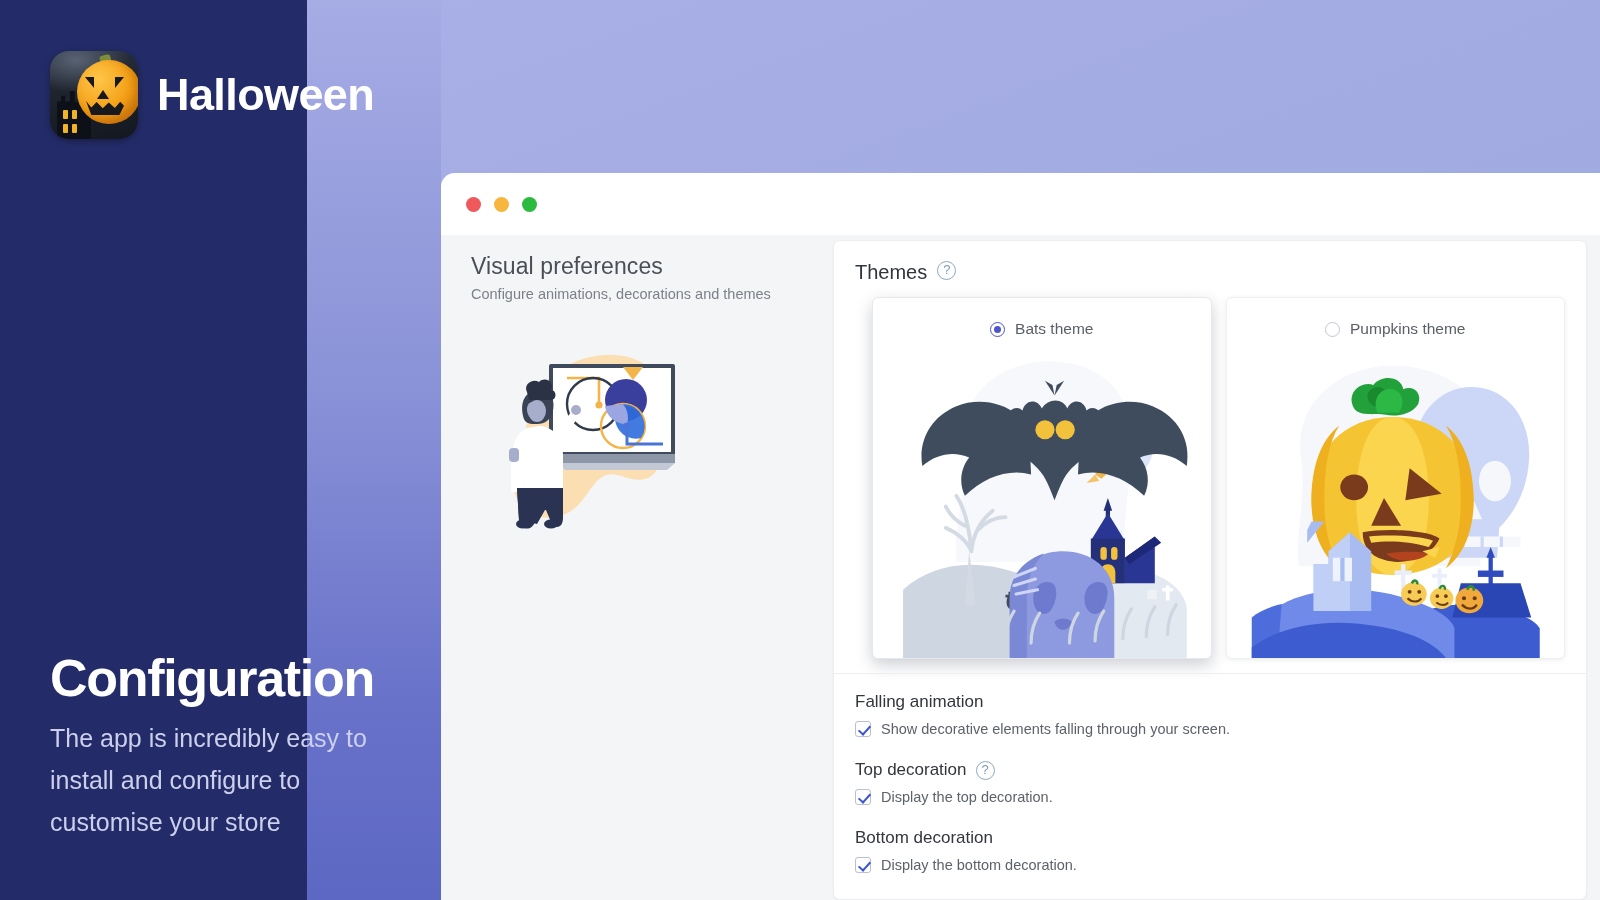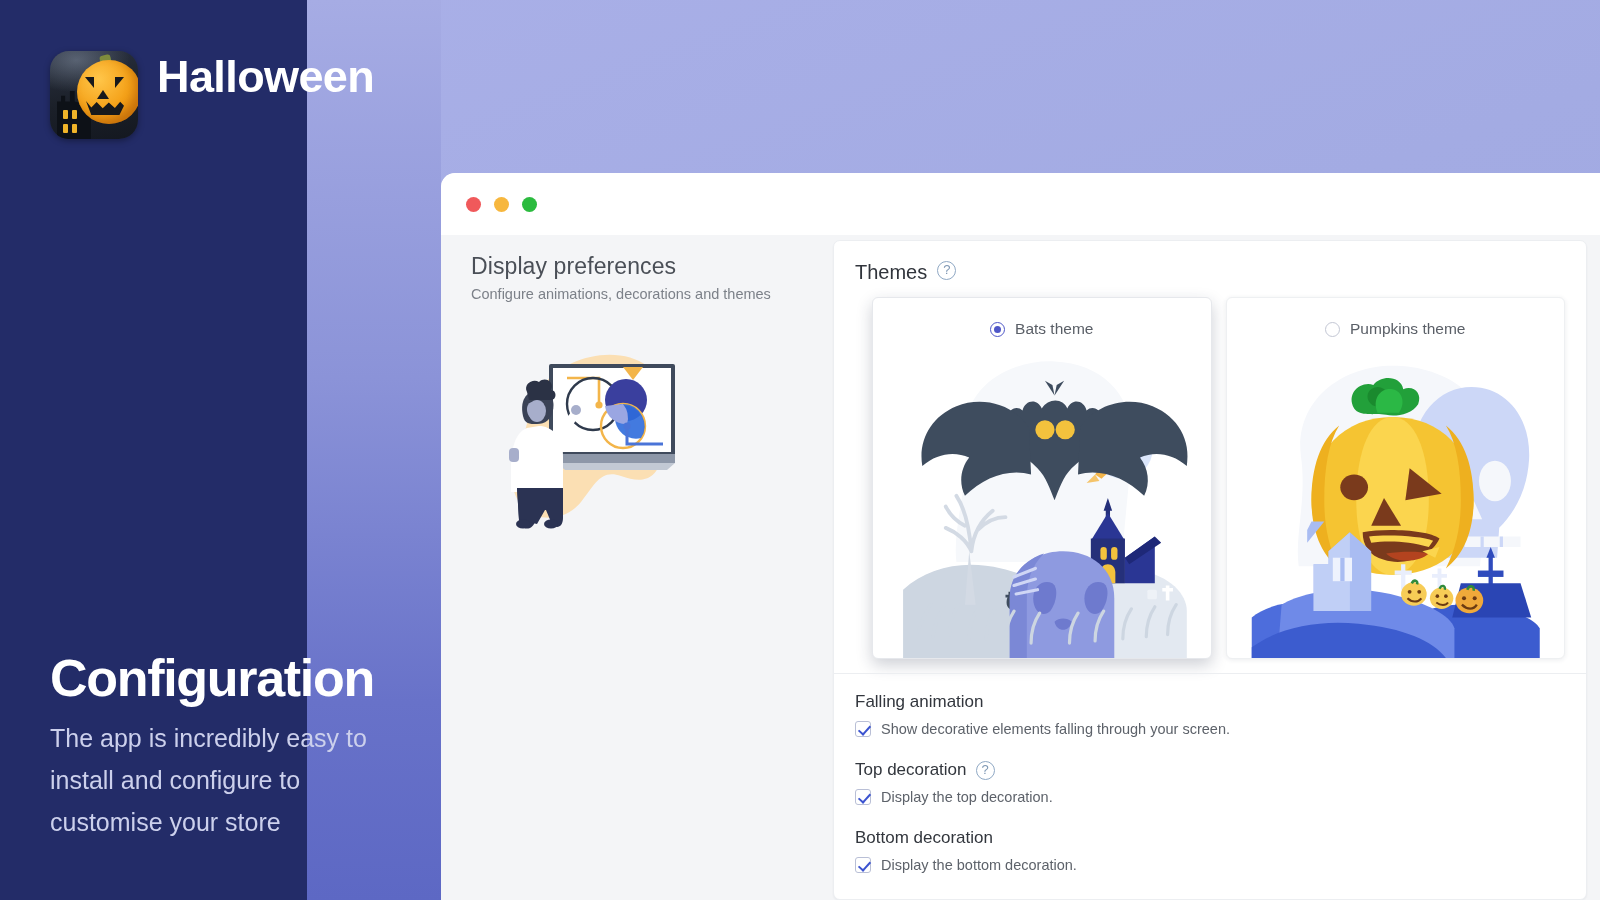--- a/index.html
+++ b/index.html
@@ -23,21 +23,21 @@
     background: linear-gradient(180deg, #a6ace4 0%, #8b93d8 42%, #6872c9 78%, #5d68c4 100%);
   }
   .bg-dark {
     position: absolute; left: 0; top: 0; width: 307px; height: 900px;
     background: #232c68;
   }
 
   
   .brand-row {
     position: absolute; left: 50px; top: 51px;
-    display: flex; align-items: flex-start; gap: 19px;
+    display: flex; align-items: center; gap: 19px;
   }
   .app-icon {
     width: 88px; height: 88px; border-radius: 19px;
     position: relative; overflow: hidden; flex: 0 0 auto;
     background: linear-gradient(170deg, #2a3140 0%, #1b2029 55%, #141820 100%);
     box-shadow: 0 2px 6px rgba(0,0,0,.35);
   }
   .app-icon .castle {
     position: absolute; left: 7px; bottom: 0; width: 34px; height: 48px;
     background: #0d1117; clip-path: polygon(0 22%,12% 22%,12% 10%,24% 10%,24% 22%,38% 22%,38% 0,52% 0,52% 22%,100% 30%,100% 100%,0 100%);
@@ -204,21 +204,21 @@
 
     <div class="titlebar">
       <div class="dot dot-red"></div>
       <div class="dot dot-amber"></div>
       <div class="dot dot-green"></div>
     </div>
 
     <div class="body-area">
 
       <div class="left-col">
-        <div class="section-title">Display preferences</div>
+        <div class="section-title">Visual preferences</div>
         <div class="section-sub">Configure animations, decorations and themes</div>
 
         <div class="illus-wrap">
           <svg width="230" height="210" viewBox="0 0 230 210">
             <path d="M68 58 C96 20 150 14 176 34 C204 56 200 96 192 124 C184 152 168 150 150 144 C130 137 124 152 110 170 C94 190 62 192 48 170 C34 148 44 122 52 104 C60 86 54 78 68 58 Z" fill="#fbdfb3"></path>
             <rect x="78" y="32" width="126" height="92" rx="2" fill="#3f4a5c"></rect>
             <rect x="82" y="36" width="118" height="84" fill="#ffffff"></rect>
             <rect x="86" y="122" width="118" height="9" fill="#8d97a8"></rect>
             <path d="M86 131 L204 131 L196 138 L94 138 Z" fill="#c2c9d4"></path>
             <path d="M96 46 L128 46 L128 72" stroke="#f3b54a" stroke-width="2.6" fill="none"></path>

